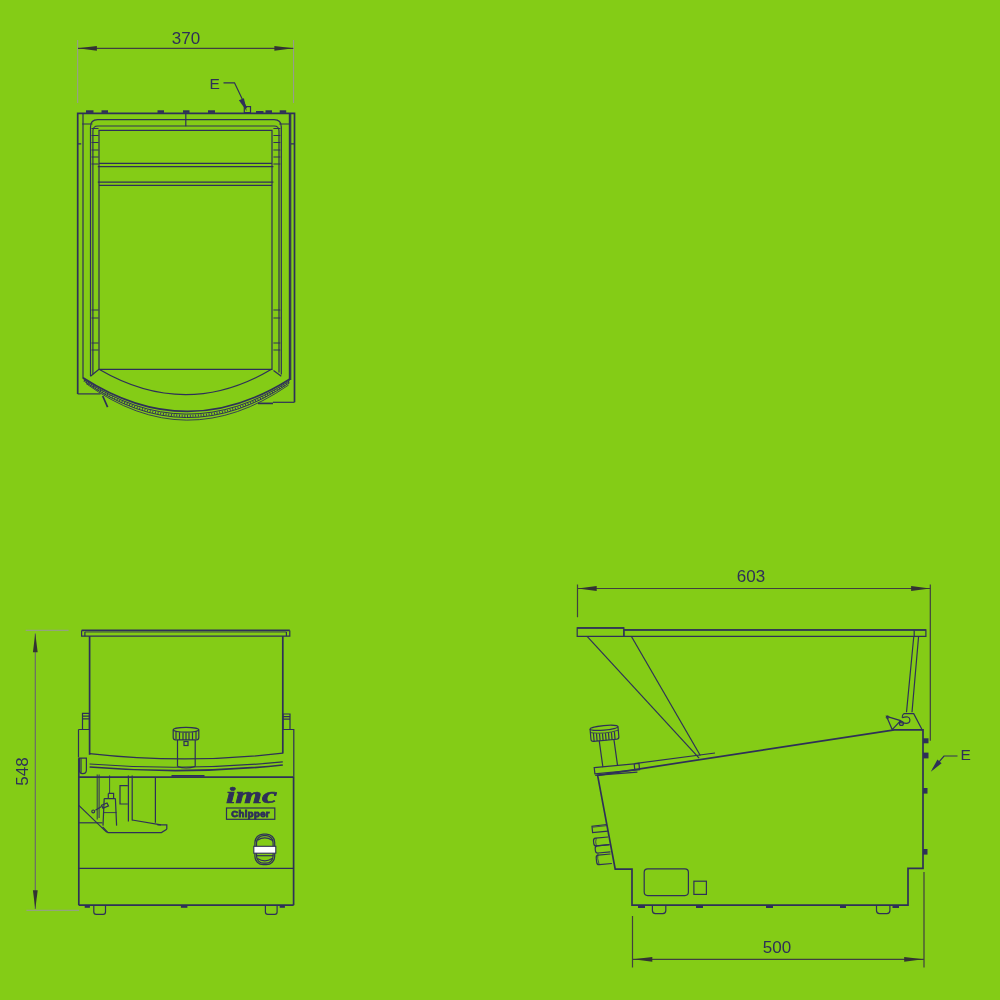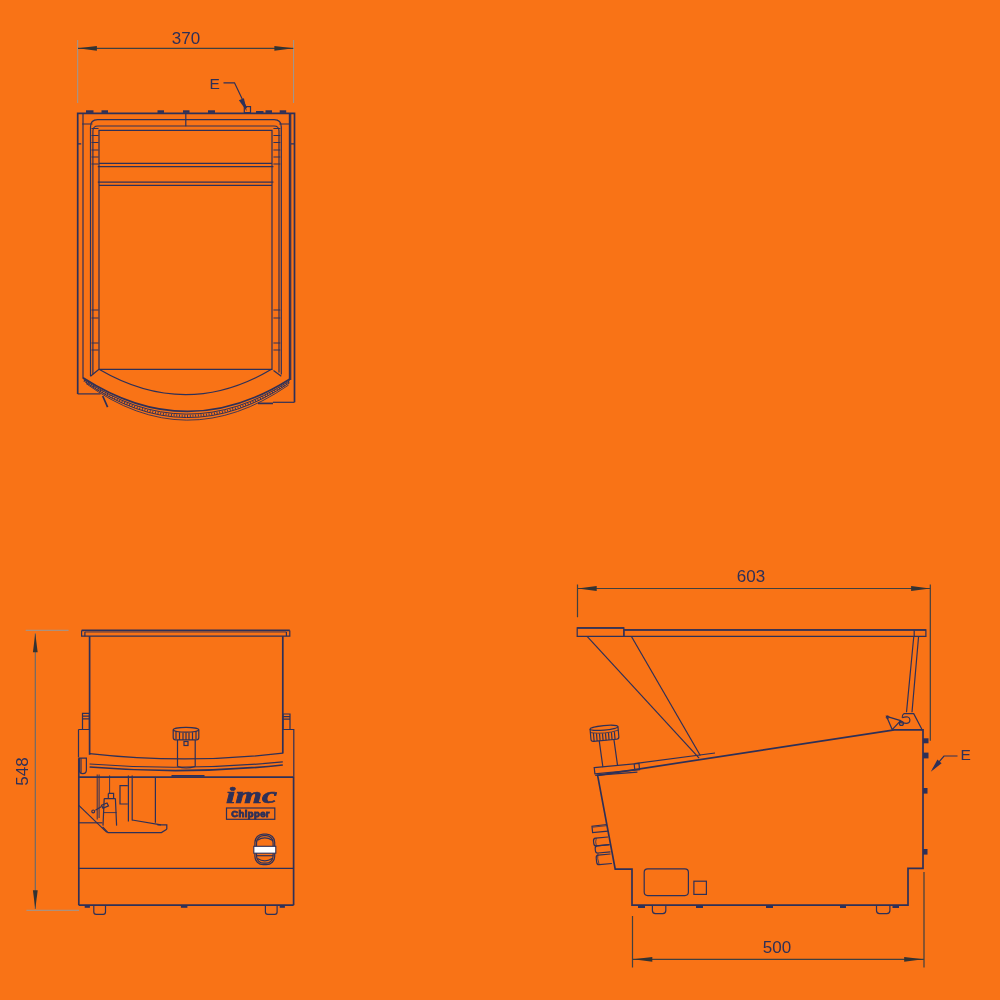--- a/index.html
+++ b/index.html
@@ -1,16 +1,16 @@
 <!DOCTYPE html>
 <html><head>
 <meta charset="utf-8">
 <style>
 html,body{margin:0;padding:0;background:#ffffff;}
-#page{width:1000px;height:1000px;position:relative;background:#f97316;}
+#page{width:1000px;height:1000px;position:relative;background:#84cc16;}
 svg{position:absolute;top:0;left:0;}
 text{font-family:"Liberation Sans",sans-serif;fill:#2e3058;}
 .ln{stroke:#2e3058;fill:none;stroke-width:1.2;}
 .thk{stroke:#2e3058;fill:none;stroke-width:1.7;}
 .gray{stroke:#999999;fill:none;stroke-width:1;}
 .dim{stroke:#404040;fill:none;stroke-width:1.2;}
 .afil{fill:#333333;stroke:none;}
 .fil{fill:#2e3058;stroke:none;}
 </style>
 </head>

